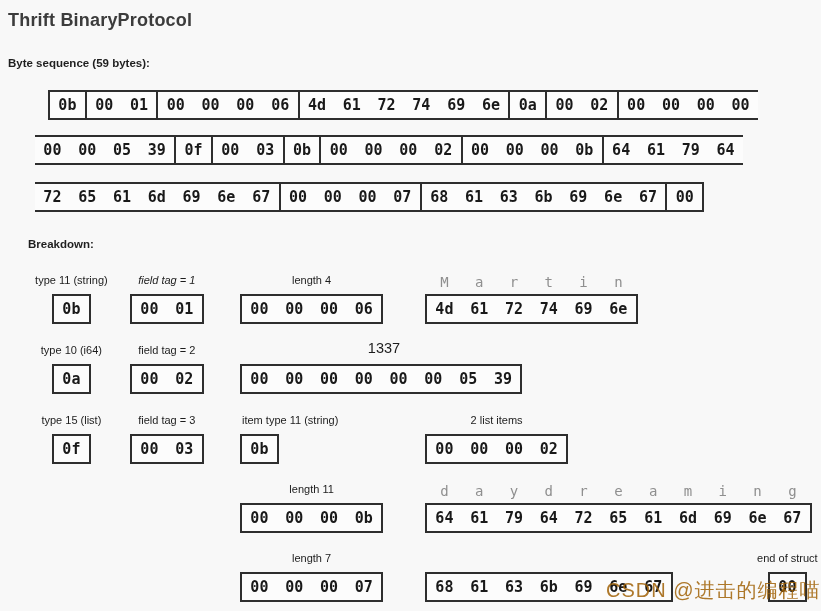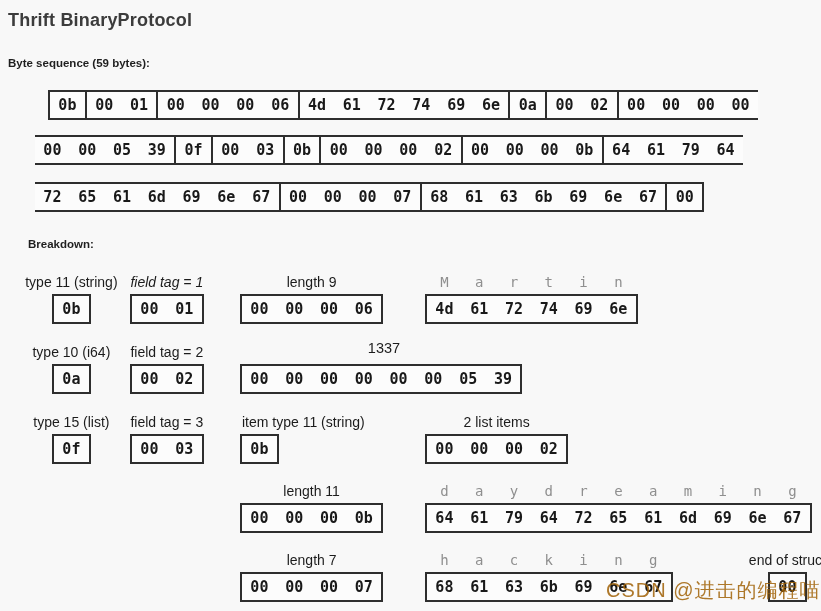--- a/index.html
+++ b/index.html
@@ -35,21 +35,21 @@
     font-weight:bold; font-size:15px; color:#191919;
   }
 
   
   .bd-item { position:absolute; }
   .bd-box {
     display:flex; align-items:center; height:26px; background:#fcfcfc;
     border:2px solid var(--border,#2e2e2e);
   }
   .bd-label {
-    position:absolute; top:-20px; font-size:14px; color:#1c1c1c; white-space:nowrap;
+    position:absolute; top:-20px; font-size:11px; color:#1c1c1c; white-space:nowrap;
   }
   .bd-label.big { top:-24px; font-size:14.5px; }
   .bd-chars {
     position:absolute; top:-21px; left:2px; white-space:nowrap;
   }
   .bd-chars span {
     display:inline-block; width:34.8px; text-align:center;
     font-family:"DejaVu Sans Mono", monospace;
     font-size:14px; color:#8f8f8f;
   }
@@ -178,21 +178,21 @@
         </div>
       </div>
       <div class="bd-item" style="left: 130px; top: 294px;">
         <div class="bd-label" style="left: 36.8px; transform: translateX(-50%); font-style: italic;">field tag = 1</div>
         <div class="bd-box">
           <span class="byte-cell">00</span>
           <span class="byte-cell">01</span>
         </div>
       </div>
       <div class="bd-item" style="left: 240px; top: 294px;">
-        <div class="bd-label" style="left: 71.6px; transform: translateX(-50%);">length 9</div>
+        <div class="bd-label" style="left: 71.6px; transform: translateX(-50%);">length 4</div>
         <div class="bd-box">
           <span class="byte-cell">00</span>
           <span class="byte-cell">00</span>
           <span class="byte-cell">00</span>
           <span class="byte-cell">06</span>
         </div>
       </div>
       <div class="bd-item" style="left: 425px; top: 294px;">
         <div class="bd-chars"><span>M</span><span>a</span><span>r</span><span>t</span><span>i</span><span>n</span></div>
         <div class="bd-box">
@@ -286,21 +286,20 @@
       <div class="bd-item" style="left: 240px; top: 572px;">
         <div class="bd-label" style="left: 71.6px; transform: translateX(-50%);">length 7</div>
         <div class="bd-box">
           <span class="byte-cell">00</span>
           <span class="byte-cell">00</span>
           <span class="byte-cell">00</span>
           <span class="byte-cell">07</span>
         </div>
       </div>
       <div class="bd-item" style="left: 425px; top: 572px;">
-        <div class="bd-chars"><span>h</span><span>a</span><span>c</span><span>k</span><span>i</span><span>n</span><span>g</span></div>
         <div class="bd-box">
           <span class="byte-cell">68</span>
           <span class="byte-cell">61</span>
           <span class="byte-cell">63</span>
           <span class="byte-cell">6b</span>
           <span class="byte-cell">69</span>
           <span class="byte-cell">6e</span>
           <span class="byte-cell">67</span>
         </div>
       </div>

